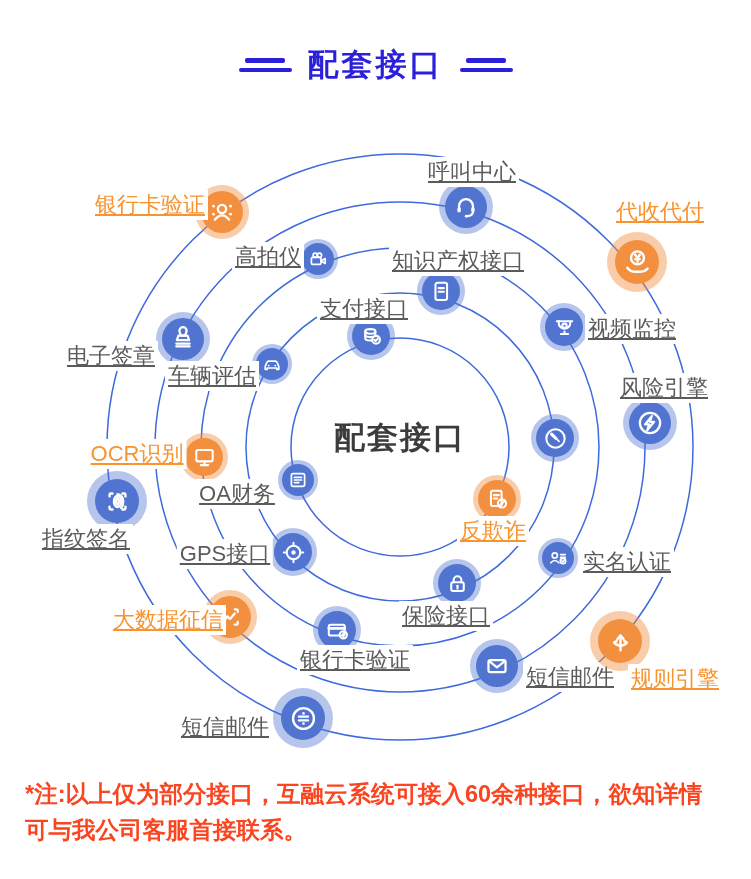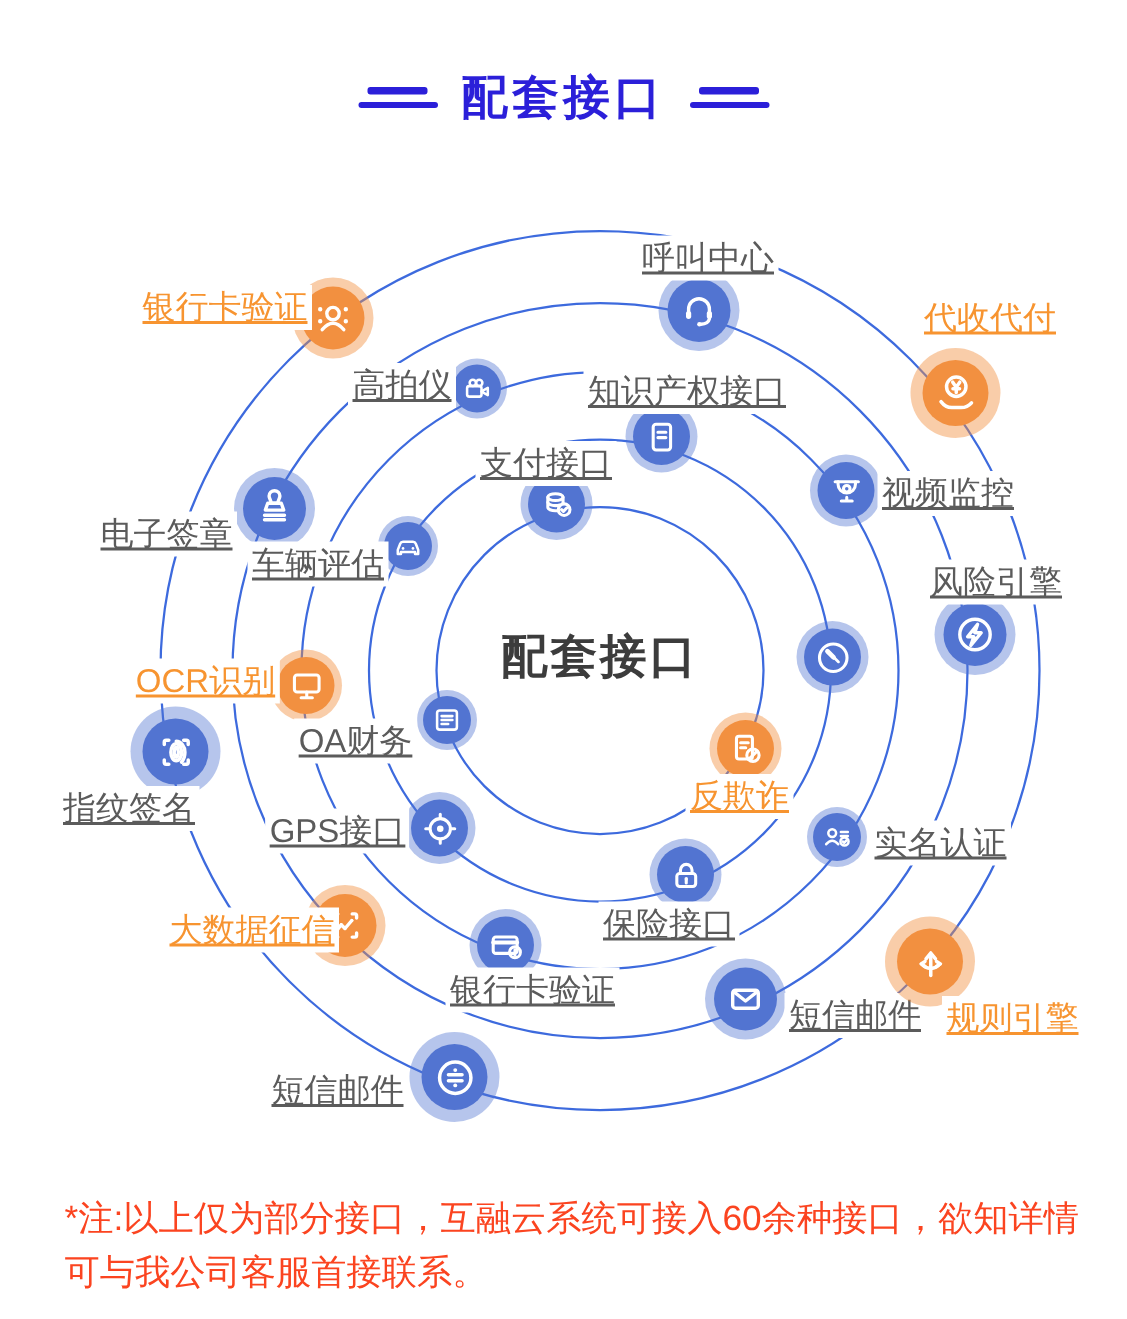--- a/index.html
+++ b/index.html
@@ -36,22 +36,22 @@
     font-size:22px;white-space:nowrap;background:#ffffff;padding:0 3px;
     color:#5b5b5b;
     text-decoration:underline;
   }
   .node-label.orange{color:#f79430;}
   
   .node svg{stroke:#ffffff;fill:none;stroke-width:1.7;stroke-linecap:round;stroke-linejoin:round;}
   #icon-defs .f{fill:#ffffff;stroke:none;}
   
   .note{
-    position:absolute;left:25px;top:776px;width:706px;margin:18px;
-    font-size:23.5px;line-height:1.55;color:#fb4420;font-weight:normal;
+    position:absolute;left:25px;top:776px;width:706px;margin:0;
+    font-size:23.5px;line-height:1.55;color:#fb4420;font-weight:bold;
   }
 </style>
 </head>
 <body>
 
 <svg id="icon-defs" width="0" height="0" style="position:absolute" aria-hidden="true">
   <defs>
     <symbol id="face-scan" viewBox="0 0 24 24">
       <circle cx="12" cy="9.8" r="3.1"></circle>
       <path d="M6.6 17.8 q5.4 -6.4 10.8 0"></path>

